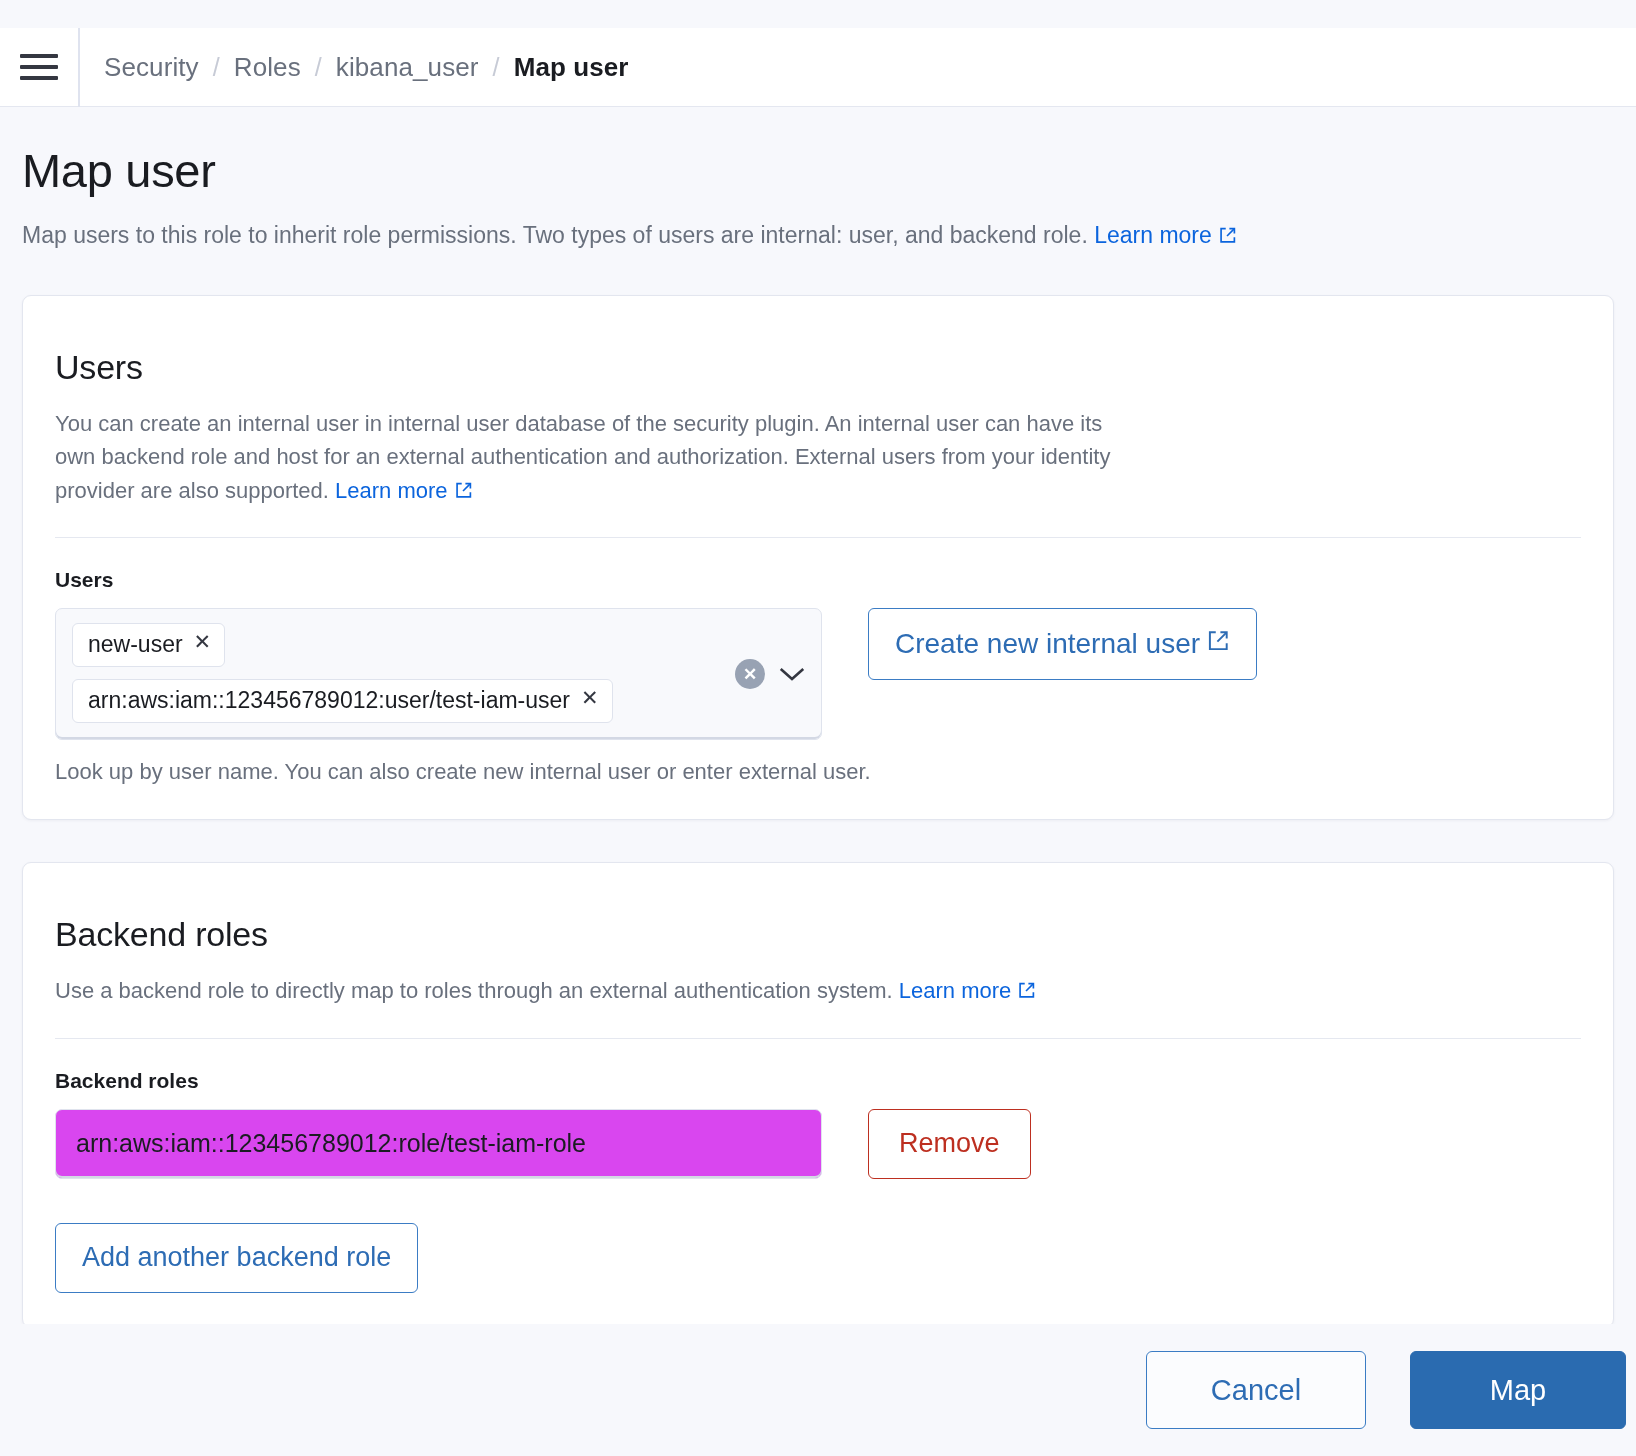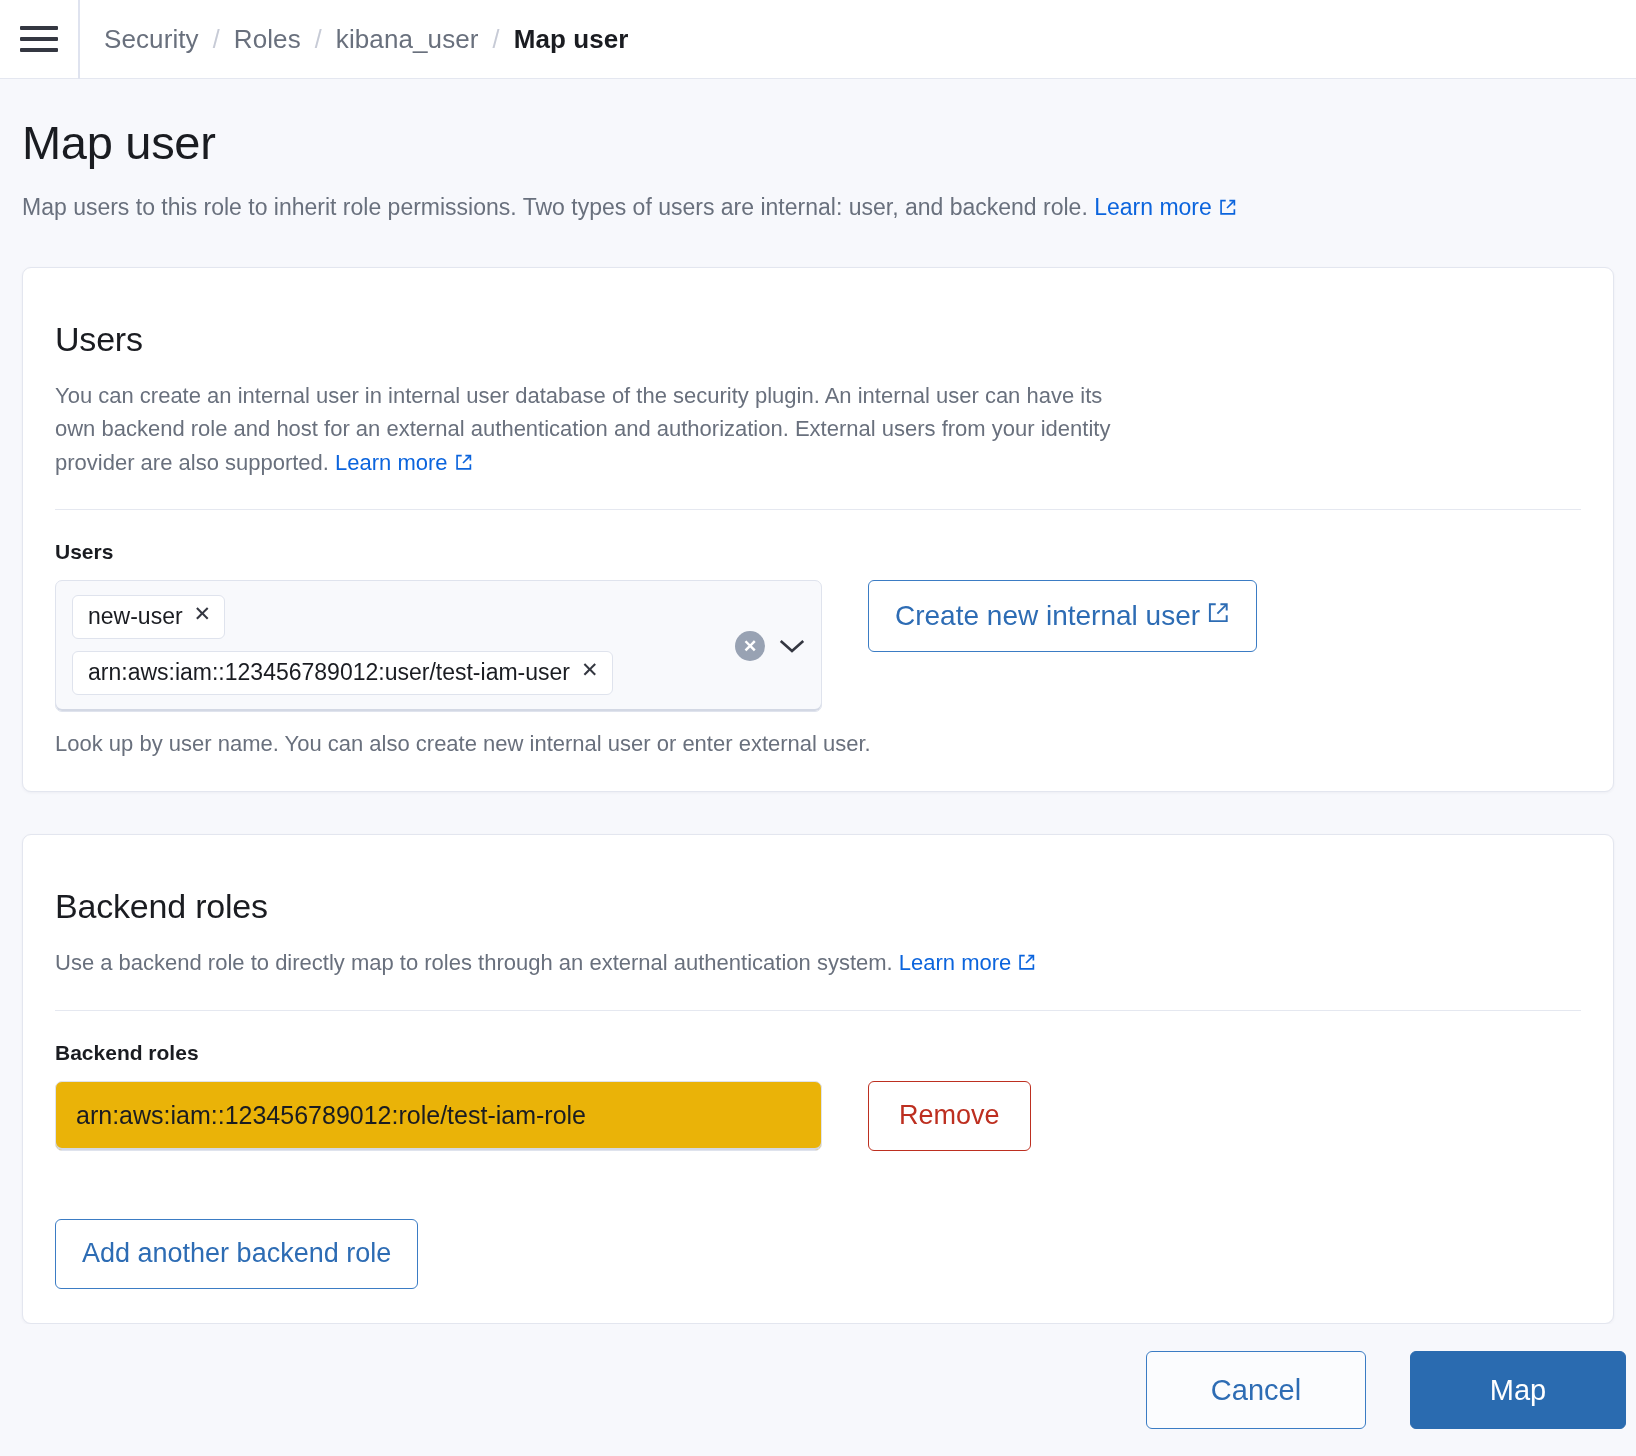--- a/index.html
+++ b/index.html
@@ -20,20 +20,21 @@
   }
 
   
   .topbar {
     height: 79px;
     min-height: 79px;
     background: #ffffff;
     display: flex;
     align-items: center;
     border-bottom: 1px solid #e4e7f0;
+    margin-top: 28px;
   }
   .hamburger {
     width: 42px;
     height: 34px;
     margin-left: 18px;
     margin-right: 18px;
     display: flex;
     flex-direction: column;
     justify-content: space-between;
     padding: 4px 2px;
@@ -226,21 +227,21 @@
     font-size: 28px;
   }
   .btn-outline-red {
     border: 1px solid #bd2f20;
     color: #bd2f20;
     font-size: 27px;
     height: 70px;
     padding: 0 30px;
   }
   .btn-add-role {
-    margin-top: 68px;
+    margin-top: 44px;
     height: 70px;
     font-size: 27px;
     padding: 0 26px;
   }
   .btn-cancel {
     border: 1px solid #3b7cc4;
     color: #2d6cb4;
     background: #fbfcfe;
     font-size: 29px;
     width: 220px;
@@ -264,21 +265,21 @@
 
   
   .role-row {
     display: flex;
     align-items: center;
     margin-top: 16px;
   }
   .role-input {
     width: 767px;
     height: 70px;
-    background: #eab308;
+    background: #d946ef;
     border: 1px solid #dfe3ed;
     border-radius: 7px;
     box-shadow: inset 0 -2px 0 #d3d8e4;
     font-size: 25px;
     color: #1a1c21;
     padding: 0 20px;
     font-family: "Liberation Sans", sans-serif;
     outline: none;
   }
   .btn-remove { margin-left: 46px; }

